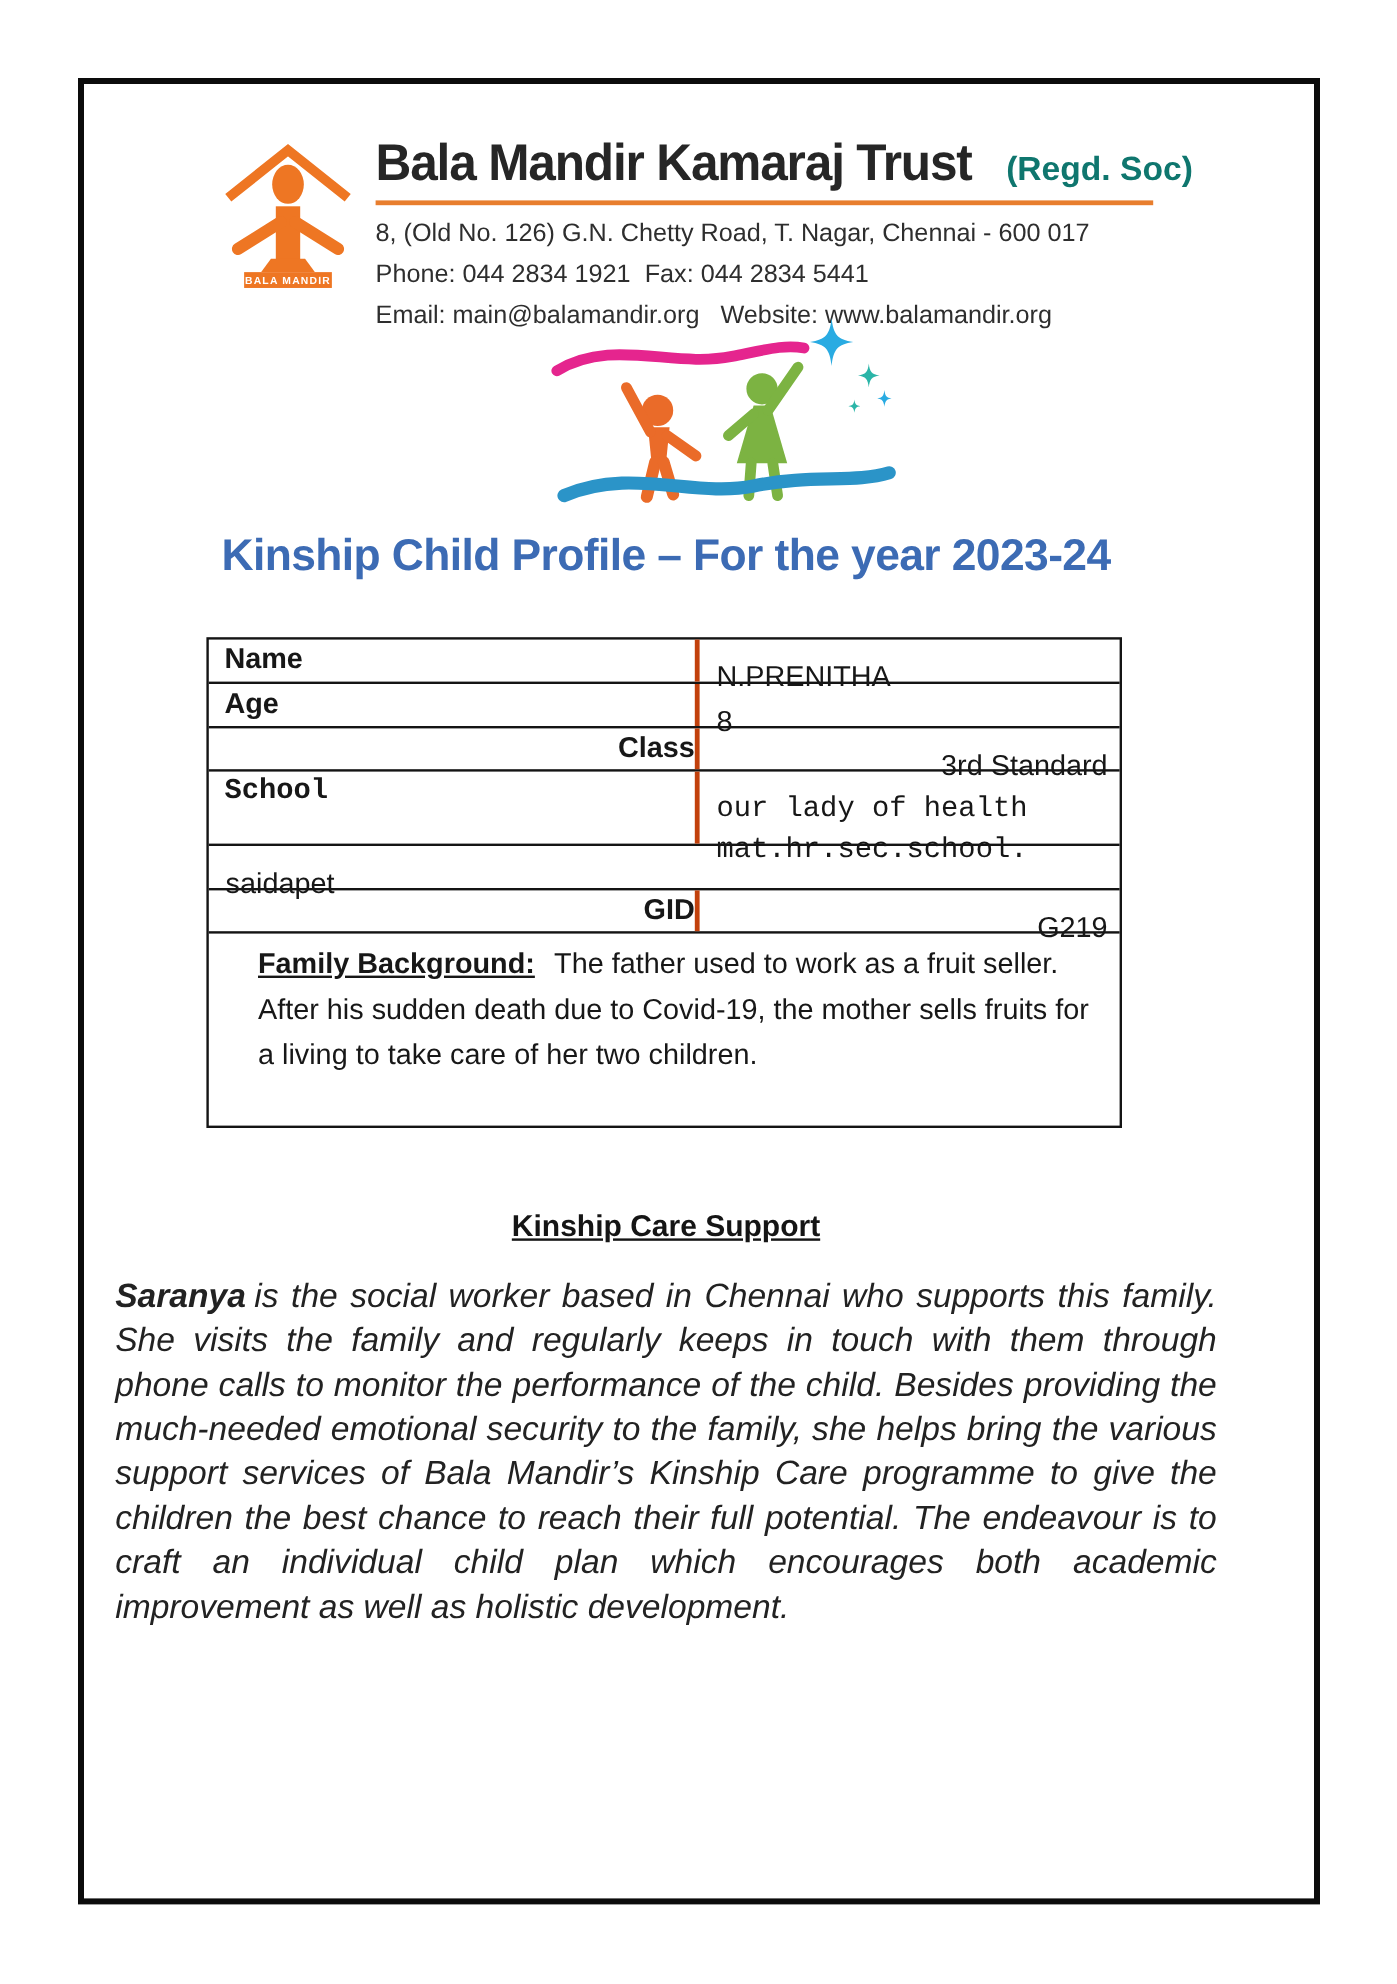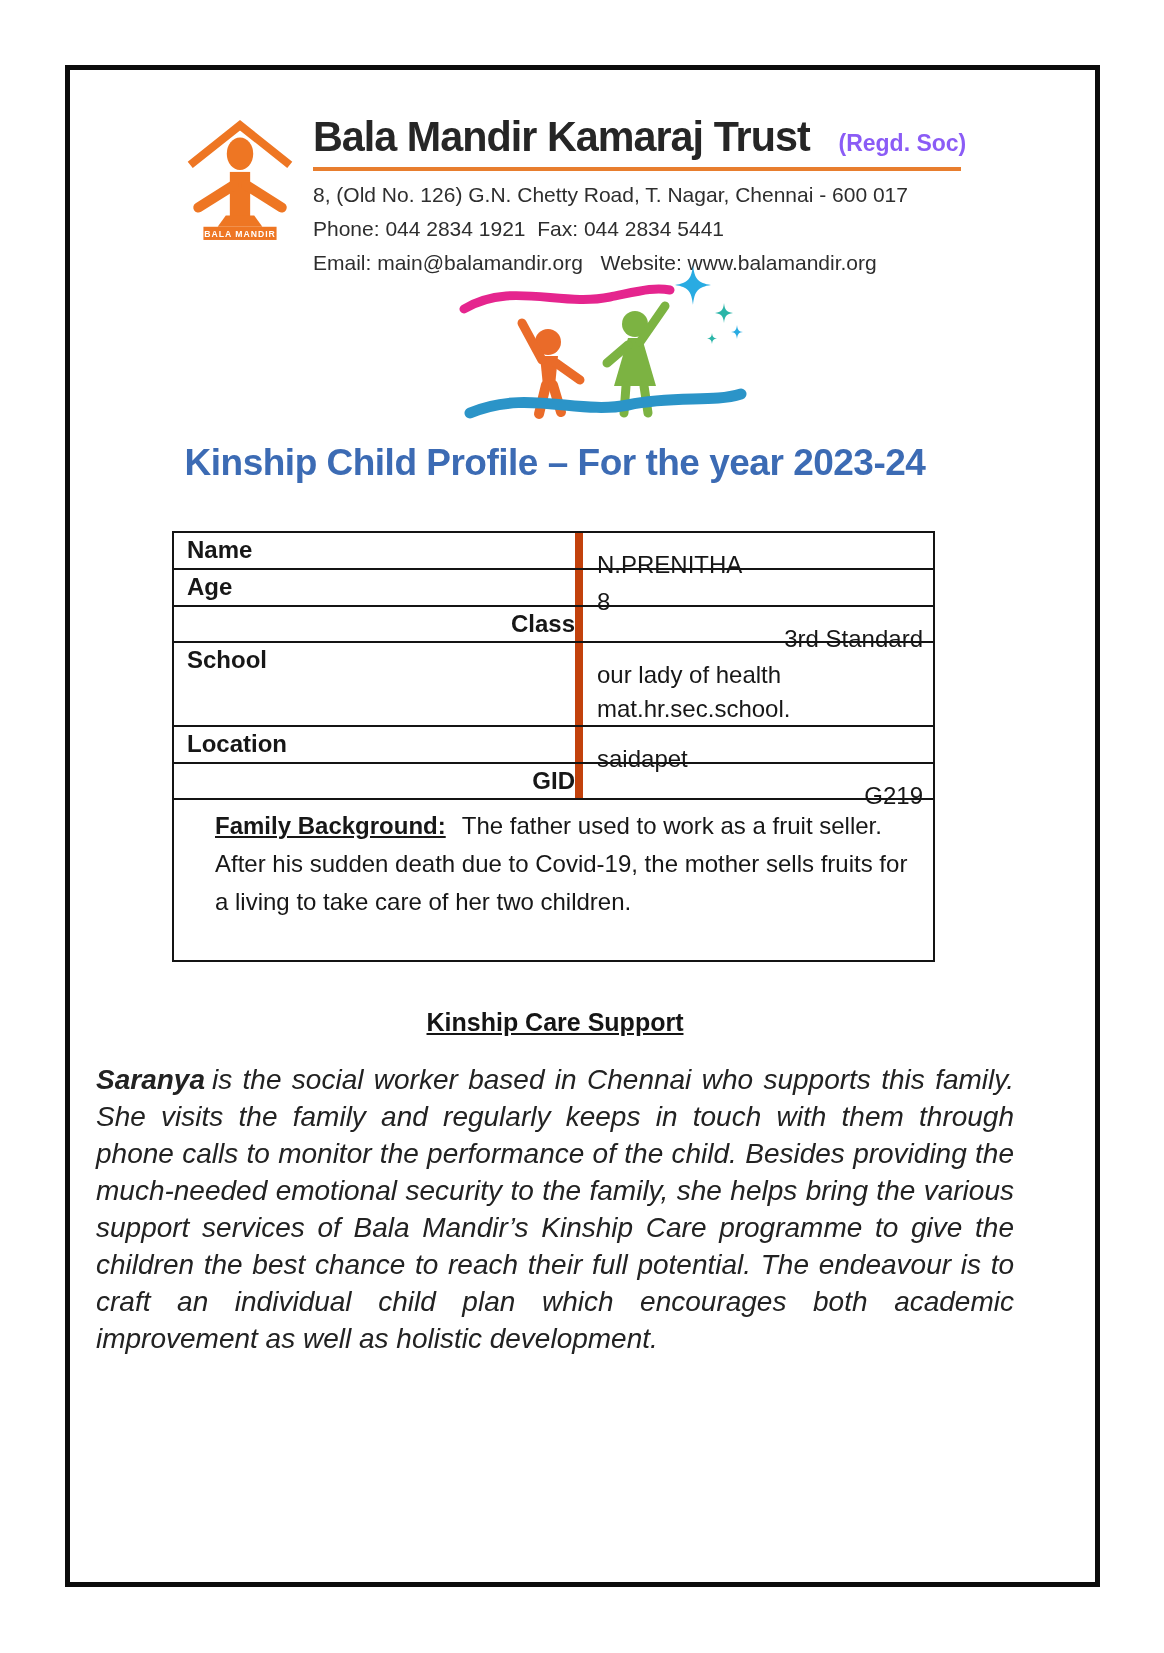--- a/index.html
+++ b/index.html
@@ -14,44 +14,44 @@
   }
   
   .org-header{position:absolute;left:113px;top:42px;display:flex;}
   .org-logo{width:114px;height:130px;flex:0 0 auto;}
   .org-text{margin-left:16px;width:660px;}
   .org-name-line{display:flex;align-items:baseline;white-space:nowrap;text-align:center;}
   .org-name{
     font-size:43px;font-weight:bold;color:#262626;letter-spacing:-1px;
     transform:scaleX(.96);transform-origin:left;
   }
-  .org-suffix{font-size:23px;font-weight:bold;color:#8b5cf6;margin-left:8px;}
+  .org-suffix{font-size:28px;font-weight:bold;color:#0f766e;margin-left:8px;}
   .org-rule{height:4px;background:#e87e2e;width:648px;margin-top:6px;}
   .addr{font-size:21px;color:#2e2e2e;line-height:28px;margin-top:6px;white-space:pre-wrap;}
   .addr.first{margin-top:10px;}
   
   .children-art{position:absolute;left:378px;top:183px;width:312px;height:186px;}
   
   .doc-title{
     position:absolute;left:26px;top:372px;width:918px;text-align:center;
     font-size:37px;font-weight:bold;color:#3c6bb4;letter-spacing:-.5px;
   }
   
   .profile-table{
     position:absolute;left:102px;top:461px;width:763px;box-sizing:border-box;
     border:2px solid #141414;font-size:24px;
   }
   .pt-row{display:flex;border-bottom:2px solid #141414;box-sizing:border-box;}
   .pt-row:last-child{border-bottom:none;margin-left:28px;}
   .pt-label{
-    width:409px;flex:0 0 auto;border-right:8px solid #c2410c;box-sizing:border-box;
+    width:409px;flex:0 0 auto;border-right:4px solid #c2410c;box-sizing:border-box;
     font-weight:bold;padding:3px 0 0 13px;
   }
   .pt-value{flex:1;padding:15px 10px 0 14px;line-height:34px;}
-  .h37{height:37px;} .h36{height:36px;text-align:right;} .h73{height:84px;} .h160{height:160px;}
+  .h37{height:37px;} .h36{height:36px;text-align:right;} .h73{height:62px;font-family:Liberation Mono, monospace;} .h160{height:160px;}
   .pt-fb{padding:7px 14px 0 13px;font-size:24px;line-height:38px;text-align:left;}
   .fb-label{font-weight:bold;text-decoration:underline;margin-right:16px;}
   
   .support{position:absolute;left:26px;top:938px;width:918px;}
   .support-heading{
     text-align:center;font-size:25px;font-weight:bold;text-decoration:underline;
     color:#151515;
   }
   .support-body{
     margin-top:24px;font-size:28px;font-style:italic;line-height:37px;
@@ -132,21 +132,20 @@
     </div>
     <div class="pt-row h36">
       <div class="pt-label">Class</div>
       <div class="pt-value">3rd Standard</div>
     </div>
     <div class="pt-row h73">
       <div class="pt-label">School</div>
       <div class="pt-value">our lady of health mat.hr.sec.school.</div>
     </div>
     <div class="pt-row h37">
-      <div class="pt-label">Location</div>
       <div class="pt-value">saidapet</div>
     </div>
     <div class="pt-row h36">
       <div class="pt-label">GID</div>
       <div class="pt-value">G219</div>
     </div>
     <div class="pt-row h160">
       <div class="pt-fb">
         <span class="fb-label">Family Background:</span><span>The father used to work as a fruit seller. After his sudden death due to Covid-19, the mother sells fruits for a living to take care of her two children.</span>
       </div>

